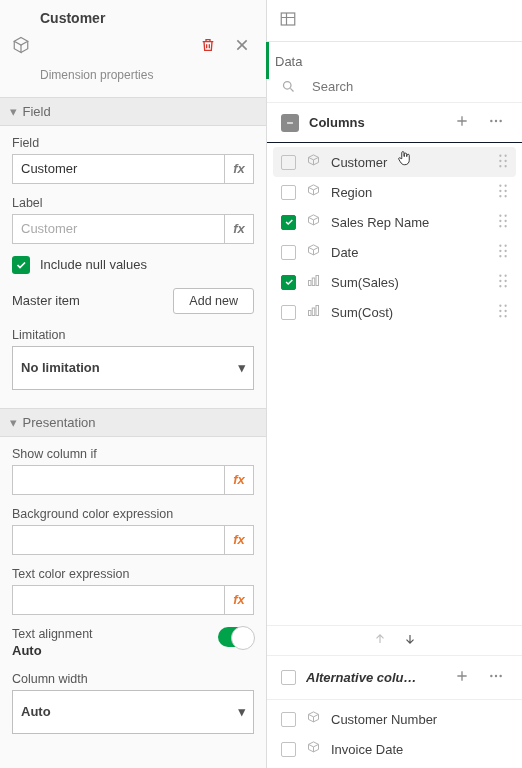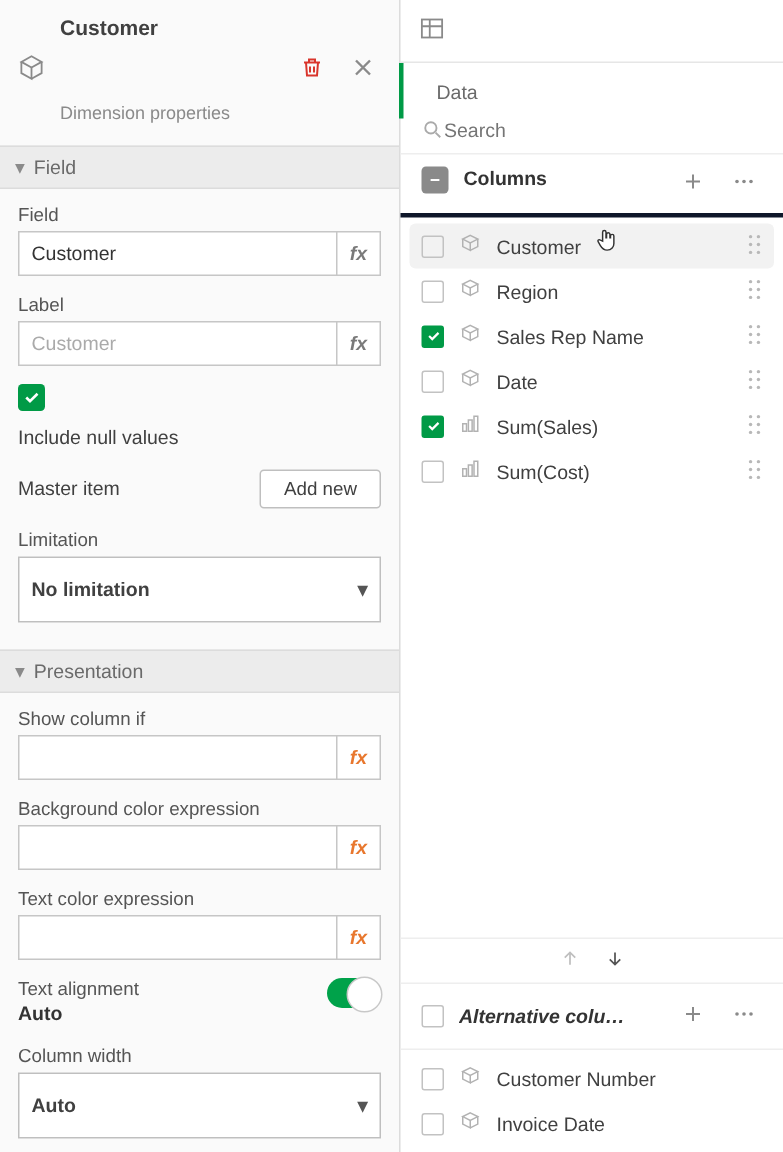--- a/index.html
+++ b/index.html
@@ -19,46 +19,46 @@
   .section-header .caret { color:#8a8a8a; }
 
   .section-body { padding: 10px 12px 4px 12px; background:#fafafa; }
   .field-label { color:#555; font-size:12.5px; margin-bottom:4px; display:block; }
   .input-row { display:flex; margin-bottom:12px; }
   .input-row input { flex:1; height:30px; border:1px solid #c6c6c6; border-right:none; padding:0 8px; font-size:13px; background:#fff; color:#333; }
   .input-row input::placeholder { color:#aaa; }
   .input-row .fx { width:30px; height:30px; border:1px solid #c6c6c6; display:flex; align-items:center; justify-content:center; font-style:italic; font-weight:600; color:#7a7a7a; background:#fff; cursor:pointer; }
   .input-row .fx.orange { color:#e8772e; }
 
-  .checkbox-row { display:flex; gap:10px; margin:6px 0 14px 0;flex-direction:column; }
+  .checkbox-row { display:flex; align-items:center; gap:10px; margin:6px 0 14px 0; }
   .chk { width:18px; height:18px; border-radius:3px; display:flex; align-items:center; justify-content:center; }
   .chk.checked { background:#009a46; }
   .chk.checked svg { display:block; }
   .chk-label { color:#404040; }
 
   .master-row { display:flex; align-items:center; justify-content:space-between; margin-bottom:14px; }
   .outline-btn { border:1px solid #bfbfbf; background:#fff; padding:5px 15px; border-radius:3px; font-size:12.5px; color:#404040; cursor:pointer; }
 
   .select { height:44px; border:1px solid #bfbfbf; background:#fff; display:flex; align-items:center; justify-content:space-between; padding:0 8px; font-size:13px; font-weight:600; margin-bottom:14px; cursor:pointer; }
   .select .caret-down { color:#555; }
 
   .toggle-row { display:flex; align-items:flex-start; justify-content:space-between; margin-bottom:14px; }
   .toggle { width:36px; height:20px; border-radius:10px; background:#00a24a; position:relative; }
   .toggle::after { content:""; position:absolute; right:-1px; top:-1px; width:22px; height:22px; border-radius:50%; background:#fff; border:1px solid #c8c8c8; }
 
   
   .rp-header { padding:10px 12px; border-bottom:1px solid #e6e6e6; }
   .rp-header svg { color:#8a8a8a; }
 
-  .data-tab { padding:12px 14px 10px 22px; color:#6a6a6a; border-left:3px solid #009a46; margin-left:-1px; }
-
-  .search-row { display:flex; align-items:center; gap:0; padding:0 14px 8px 14px; color:#aaa; }
+  .data-tab { padding:12px 14px 10px 6px; color:#6a6a6a; border-left:3px solid #009a46; margin-left:-1px; }
+
+  .search-row { display:flex; align-items:center; gap:16px; padding:0 14px 8px 14px; color:#aaa; }
   .search-row input { border:none; outline:none; flex:1; font-size:13px; color:#555; background:transparent; }
 
-  .columns-header { display:flex; padding:8px 14px; border-top:1px solid #eee; border-bottom:3px solid #0f172a; gap:10px; }
+  .columns-header { display:flex; align-items:center; padding:8px 14px; border-top:1px solid #eee; border-bottom:1px solid #0f172a; gap:10px; }
   .collapse-box { width:18px; height:18px; background:#8a8a8a; border-radius:3px; display:flex; align-items:center; justify-content:center; }
   .columns-header .label { flex:1; font-weight:600; color:#333; }
   .hdr-action { color:#8a8a8a; cursor:pointer; padding:2px 4px; }
 
   .col-list { padding:4px 0 10px 0; flex:1; overflow:auto; }
   .col-item { display:flex; align-items:center; gap:10px; padding:6px 14px 6px 14px; position:relative; }
   .col-item.hovered { background:#f2f2f2; border-radius:4px; margin:0 6px; padding-left:8px; padding-right:8px;}
   .col-item .chkbox { width:15px; height:15px; border:1px solid #c2c2c2; border-radius:2px; flex-shrink:0; display:flex; align-items:center; justify-content:center; }
   .col-item .chkbox.checked { background:#009a46; border-color:#009a46; }
   .col-item .type-icon { color:#b2b2b2; flex-shrink:0; }

